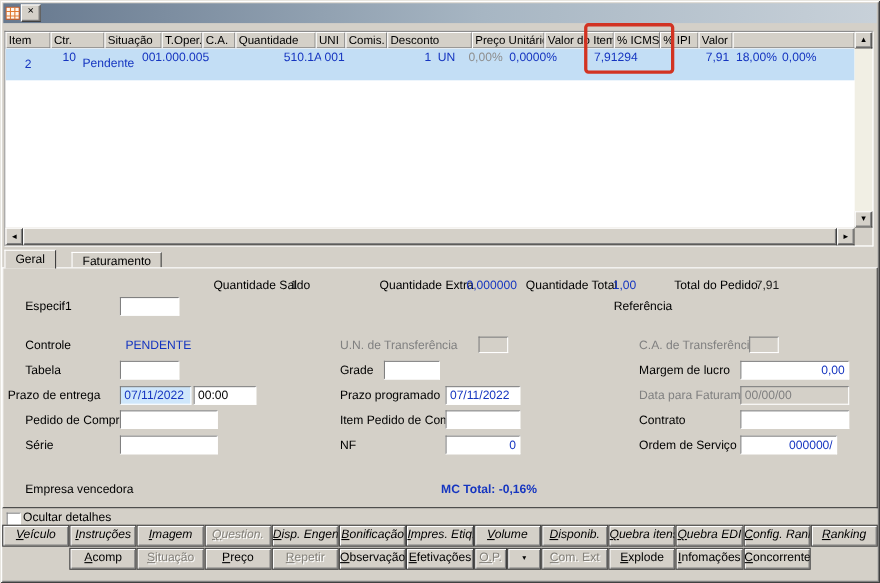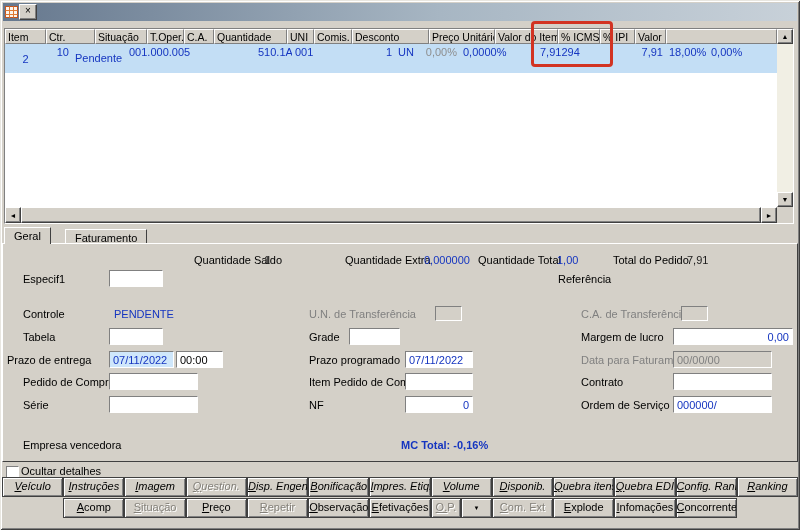--- a/index.html
+++ b/index.html
@@ -190,43 +190,43 @@
     <span class="flabel gray" style="left:306px;top:64px">U.N. de Transferência</span>
     <input class="inp dis" style="left: 432px; top: 62px; width: 27px; height: 15px;" value="">
     <span class="flabel gray" style="left:578px;top:64px">C.A. de Transferência</span>
     <input class="inp dis" style="left: 678px; top: 62px; width: 27px; height: 15px;" value="">
 
     <span class="flabel" style="left:20px;top:87px">Tabela</span>
     <input class="inp" style="left: 106px; top: 84px; width: 54px;" value="">
     <span class="flabel" style="left:306px;top:87px">Grade</span>
     <input class="inp" style="left: 346px; top: 84px; width: 51px;" value="">
     <span class="flabel" style="left:578px;top:87px">Margem de lucro</span>
-    <input class="inp r" style="left: 670px; top: 84px; width: 120px;" value="0,00">
+    <input class="inp r" style="left: 670px; top: 84px; width: 99px;" value="0,00">
 
     <span class="flabel" style="left:4px;top:110px">Prazo de entrega</span>
     <input class="inp focusb" style="left: 106px; top: 107px; width: 65px;" value="07/11/2022">
-    <input class="inp black" style="left: 173px; top: 107px; width: 47px;" value="00:00">
+    <input class="inp black" style="left: 173px; top: 107px; width: 57px;" value="00:00">
     <span class="flabel" style="left:306px;top:110px">Prazo programado</span>
     <input class="inp" style="left: 402px; top: 107px; width: 68px;" value="07/11/2022">
     <span class="flabel gray" style="left:578px;top:110px">Data para Faturamento</span>
     <input class="inp dis" style="left: 670px; top: 107px; width: 99px;" value="00/00/00">
 
     <span class="flabel" style="left:20px;top:132px">Pedido de Compra</span>
     <input class="inp" style="left: 106px; top: 129px; width: 89px;" value="">
     <span class="flabel" style="left:306px;top:132px">Item Pedido de Compra</span>
     <input class="inp" style="left: 402px; top: 129px; width: 68px;" value="">
     <span class="flabel" style="left:578px;top:132px">Contrato</span>
     <input class="inp" style="left: 670px; top: 129px; width: 99px;" value="">
 
     <span class="flabel" style="left:20px;top:155px">Série</span>
     <input class="inp" style="left: 106px; top: 152px; width: 89px;" value="">
     <span class="flabel" style="left:306px;top:155px">NF</span>
     <input class="inp r" style="left: 402px; top: 152px; width: 68px;" value="0">
     <span class="flabel" style="left:578px;top:155px">Ordem de Serviço</span>
-    <input class="inp" style="left: 670px; top: 152px; width: 99px;" value="000000/">
+    <input class="inp" style="left: 670px; top: 152px; width: 88px; text-align: right;" value="000000/">
 
     <span class="flabel" style="left:20px;top:195px">Empresa vencedora</span>
     <span class="fvalue bold" style="left:398px;top:195px">MC Total: -0,16%</span>
   </div>
 
   <span class="chkbox"></span>
   <span class="chklabel">Ocultar detalhes</span>
 
   <div class="btnbar row1">
     <div class="btn">

